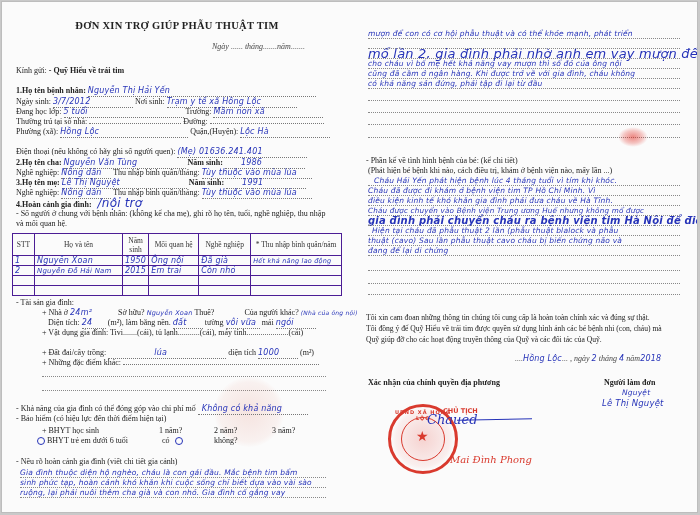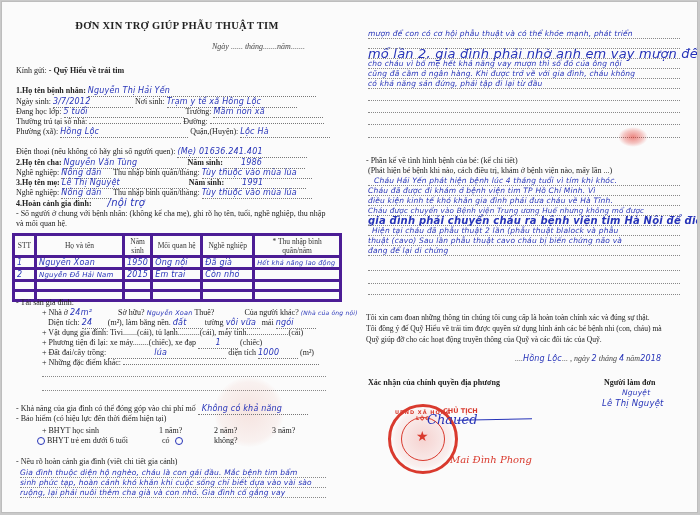--- a/index.html
+++ b/index.html
@@ -9,21 +9,21 @@
   .page { position: absolute; top: 0; height: 512px; }
   .page-left { left: 0; width: 350px; }
   .page-right { left: 350px; width: 347px; }
   .line { position: absolute; font-size: 8px; line-height: 10px; white-space: nowrap; }
   .hw { font-family: "DejaVu Sans", sans-serif; font-style: italic; color: #2633b8; font-size: 8px; letter-spacing: 0.2px; }
   .bold { font-weight: bold; }
   .dots { border-bottom: 1px dotted #777; display: inline-block; }
   .title { position: absolute; left: 0; width: 350px; top: 18px; text-align: center; font-size: 10.5px; font-weight: bold; letter-spacing: 0.3px; }
   .date-line { position: absolute; left: 210px; top: 40px; font-size: 8px; font-style: italic; color: #444; }
   .table { position: absolute; left: 10px; top: 231px; width: 330px; border-collapse: collapse; font-size: 7.5px; }
-  .table td, .table th { border: 3px solid #4c1d95; height: 10px; padding: 0 2px; font-weight: normal; text-align: center; }
+  .table td, .table th { border: 1px solid #4c1d95; height: 10px; padding: 0 2px; font-weight: normal; text-align: center; }
   .table th { height: 22px; color: #333; }
   .table td.hw { text-align: left; }
   .hr-dots { position: absolute; border-bottom: 1px dotted #888; height: 0; }
   .stamp { position: absolute; width: 70px; height: 70px; border-radius: 50%; border: 3px solid #d93a2e; left: 36px; top: 402px; background: radial-gradient(circle, rgba(230,90,80,0.25) 0%, rgba(230,90,80,0.08) 60%, transparent 70%); }
   .stamp-inner { position: absolute; left: 10px; top: 10px; width: 44px; height: 44px; border-radius: 50%; border: 1.5px solid #d93a2e; }
   .stamp-star { position: absolute; left: 14px; top: 10px; color: #d93a2e; font-size: 14px; }
   .stamp-text { position: absolute; left: -4px; top: 2px; width: 72px; text-align: center; color: #d93a2e; font-size: 5px; font-weight: bold; letter-spacing: 1px; font-family: "DejaVu Sans", sans-serif; }
   .faded-stamp { position: absolute; left: 212px; top: 375px; width: 70px; height: 70px; border-radius: 50%; background: radial-gradient(circle, rgba(220,120,100,0.18) 0%, rgba(220,120,100,0.08) 60%, transparent 72%); }
   .red-mark { position: absolute; left: 266px; top: 125px; width: 30px; height: 20px; background: radial-gradient(ellipse, rgba(225,40,30,0.55) 0%, rgba(225,40,30,0.25) 45%, transparent 70%); }
   .chairman { position: absolute; left: 91px; top: 405px; color: #d93a2e; font-family: "DejaVu Sans", sans-serif; font-weight: bold; font-size: 6.5px; }
@@ -100,21 +100,21 @@
     </div>
     <div class="line" style="left:14px;top:186px;">
       <span>Nghề nghiệp:</span>
       <span class="hw dots" style="width:50px;">Nông dân</span>
       <span>Thu nhập bình quân/tháng:</span>
       <span class="hw dots" style="width:110px;">Tùy thuộc vào mùa lúa</span>
     </div>
 
     <div class="line" style="left:14px;top:196px;">
       <span class="bold">4.Hoàn cảnh gia đình:</span>
-      <span class="hw" style="margin-left:14px;font-size:10px;">/nội trợ</span>
+      <span class="hw" style="margin-left:4px;font-size:12px;">/nội trợ</span>
     </div>
     <div class="line" style="left:14px;top:207px;">- Số người ở chung với bệnh nhân: (không kể cha mẹ), ghi rõ họ tên, tuổi, nghề nghiệp, thu nhập</div>
     <div class="line" style="left:14px;top:217px;">và mối quan hệ.</div>
 
     <table class="table">
       <tbody>
           <tr>
         <th style="width:22px;">STT</th>
         <th style="width:88px;">Họ và tên</th>
         <th style="width:25px;">Năm sinh</th>
@@ -172,25 +172,20 @@
       <span>Diện tích:</span>
       <span class="hw dots" style="width:24px;">24</span>
       <span>(m²), làm bằng nền.</span>
       <span class="hw dots" style="width:30px;">đất</span>
       <span>tường</span>
       <span class="hw dots" style="width:34px;">vôi vữa</span>
       <span>mái</span>
       <span class="hw dots" style="width:40px;">ngói</span>
     </div>
     <div class="line" style="left:40px;top:326px;">+ Vật dụng gia đình: Tivi.......(cái), tủ lạnh...........(cái), máy tính.....................(cái)</div>
-    <div class="line" style="left:40px;top:336px;">
-      <span>+ Phương tiện đi lại: xe máy........(chiếc), xe đạp</span>
-      <span class="hw dots" style="width:40px;text-align:center;">1</span>
-      <span>(chiếc)</span>
-    </div>
     <div class="line" style="left:40px;top:346px;">
       <span>+ Đất đai/cây trồng:</span>
       <span class="hw dots" style="width:118px;padding-left:46px;">lúa</span>
       <span>diện tích</span>
       <span class="hw dots" style="width:40px;font-style:italic;">1000</span>
       <span>(m²)</span>
     </div>
     <div class="line" style="left:40px;top:356px;">
       <span>+ Những đặc điểm khác:</span>
       <span class="dots" style="width:196px;"></span>

